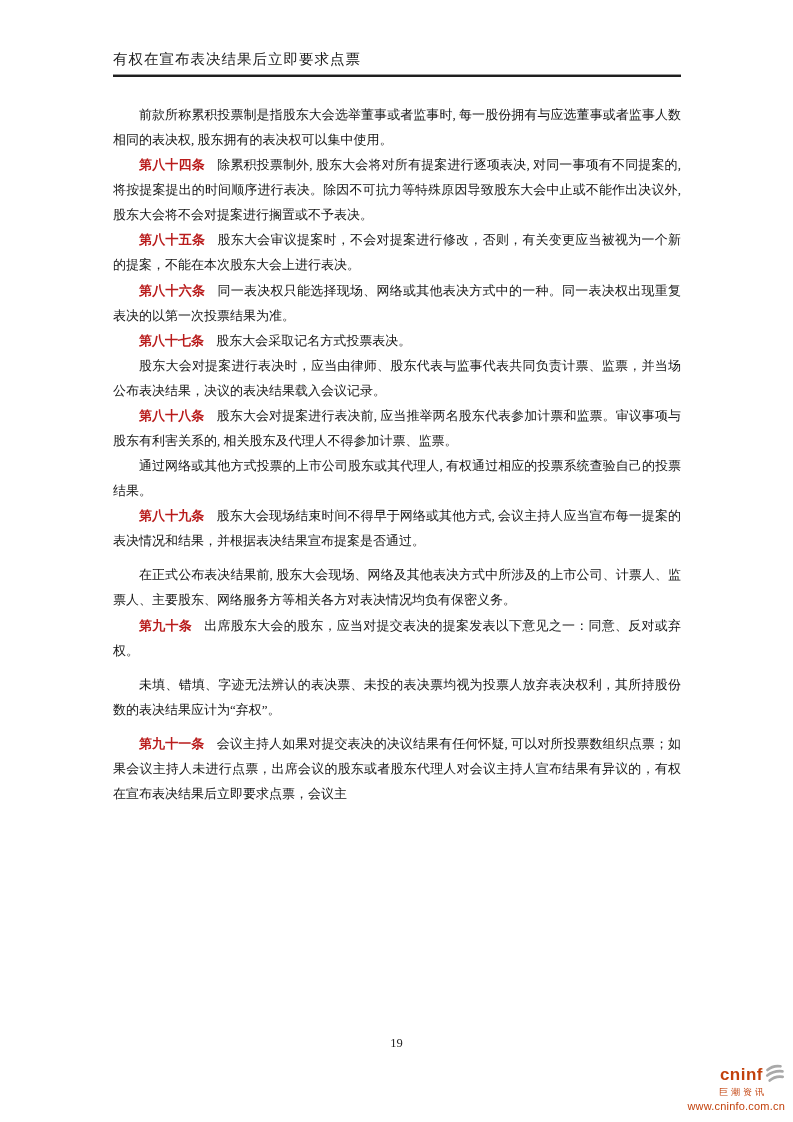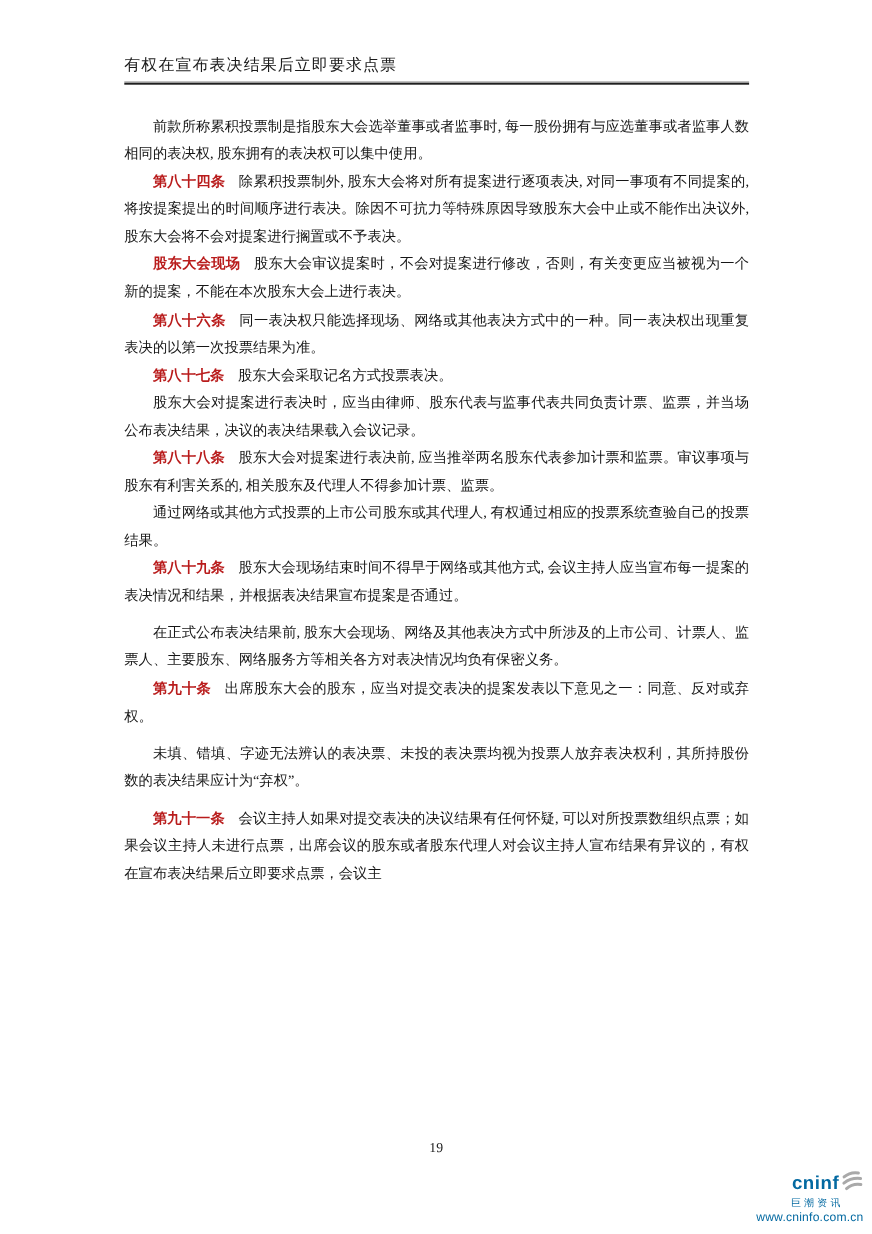--- a/index.html
+++ b/index.html
@@ -21,21 +21,21 @@
   }
   .content p{margin:0;text-indent:2em;}
   .content p.sp{margin-top:9px;}
   .lead{font-weight:bold;margin-right:0.95em;font-family:"Liberation Sans",sans-serif;color:#b91c1c;}
   .page-number{
     position:absolute;left:0;width:100%;top:1036px;
     text-align:center;font-size:12.5px;color:#222;
   }
   .watermark{
     position:absolute;right:8px;top:1064px;width:130px;
-    text-align:right;color:#0369a1;
+    text-align:right;color:#c2410c;
     font-family:"Liberation Sans", sans-serif;
     line-height:1.15;
   }
   .wm-row{display:flex;align-items:center;justify-content:flex-end;gap:1px;}
   .wm-brand{font-size:17px;font-weight:bold;letter-spacing:0.5px;}
   .wm-icon{display:inline-block;transform:rotate(-12deg);margin-left:1px;}
   .wm-cn{font-size:9px;letter-spacing:3px;margin-top:1px;margin-right:18px;}
   .wm-url{font-size:11px;margin-top:2px;letter-spacing:0.2px;}
 </style>
 </head>
@@ -44,21 +44,21 @@
 <div class="page">
 
   <div class="header">
     <div class="header-title">有权在宣布表决结果后立即要求点票</div>
     <div class="header-rule"></div>
   </div>
 
   <div class="content">
     <p><span>前款所称累积投票制是指股东大会选举董事或者监事时, 每一股份拥有与应选董事或者监事人数相同的表决权, 股东拥有的表决权可以集中使用。</span></p>
     <p><b class="lead">第八十四条</b><span>除累积投票制外, 股东大会将对所有提案进行逐项表决, 对同一事项有不同提案的, 将按提案提出的时间顺序进行表决。除因不可抗力等特殊原因导致股东大会中止或不能作出决议外, 股东大会将不会对提案进行搁置或不予表决。</span></p>
-    <p><b class="lead">股东大会现场</b><span>股东大会审议提案时，不会对提案进行修改，否则，有关变更应当被视为一个新的提案，不能在本次股东大会上进行表决。</span></p>
+    <p><b class="lead">第八十五条</b><span>股东大会审议提案时，不会对提案进行修改，否则，有关变更应当被视为一个新的提案，不能在本次股东大会上进行表决。</span></p>
     <p><b class="lead">第八十六条</b><span>同一表决权只能选择现场、网络或其他表决方式中的一种。同一表决权出现重复表决的以第一次投票结果为准。</span></p>
     <p><b class="lead">第八十七条</b><span>股东大会采取记名方式投票表决。</span></p>
     <p><span>股东大会对提案进行表决时，应当由律师、股东代表与监事代表共同负责计票、监票，并当场公布表决结果，决议的表决结果载入会议记录。</span></p>
     <p><b class="lead">第八十八条</b><span>股东大会对提案进行表决前, 应当推举两名股东代表参加计票和监票。审议事项与股东有利害关系的, 相关股东及代理人不得参加计票、监票。</span></p>
     <p><span>通过网络或其他方式投票的上市公司股东或其代理人, 有权通过相应的投票系统查验自己的投票结果。</span></p>
     <p><b class="lead">第八十九条</b><span>股东大会现场结束时间不得早于网络或其他方式, 会议主持人应当宣布每一提案的表决情况和结果，并根据表决结果宣布提案是否通过。</span></p>
     <p class="sp"><span>在正式公布表决结果前, 股东大会现场、网络及其他表决方式中所涉及的上市公司、计票人、监票人、主要股东、网络服务方等相关各方对表决情况均负有保密义务。</span></p>
     <p><b class="lead">第九十条</b><span>出席股东大会的股东，应当对提交表决的提案发表以下意见之一：同意、反对或弃权。</span></p>
     <p class="sp"><span>未填、错填、字迹无法辨认的表决票、未投的表决票均视为投票人放弃表决权利，其所持股份数的表决结果应计为“弃权”。</span></p>
     <p class="sp"><b class="lead">第九十一条</b><span>会议主持人如果对提交表决的决议结果有任何怀疑, 可以对所投票数组织点票；如果会议主持人未进行点票，出席会议的股东或者股东代理人对会议主持人宣布结果有异议的，有权在宣布表决结果后立即要求点票，会议主</span></p>

